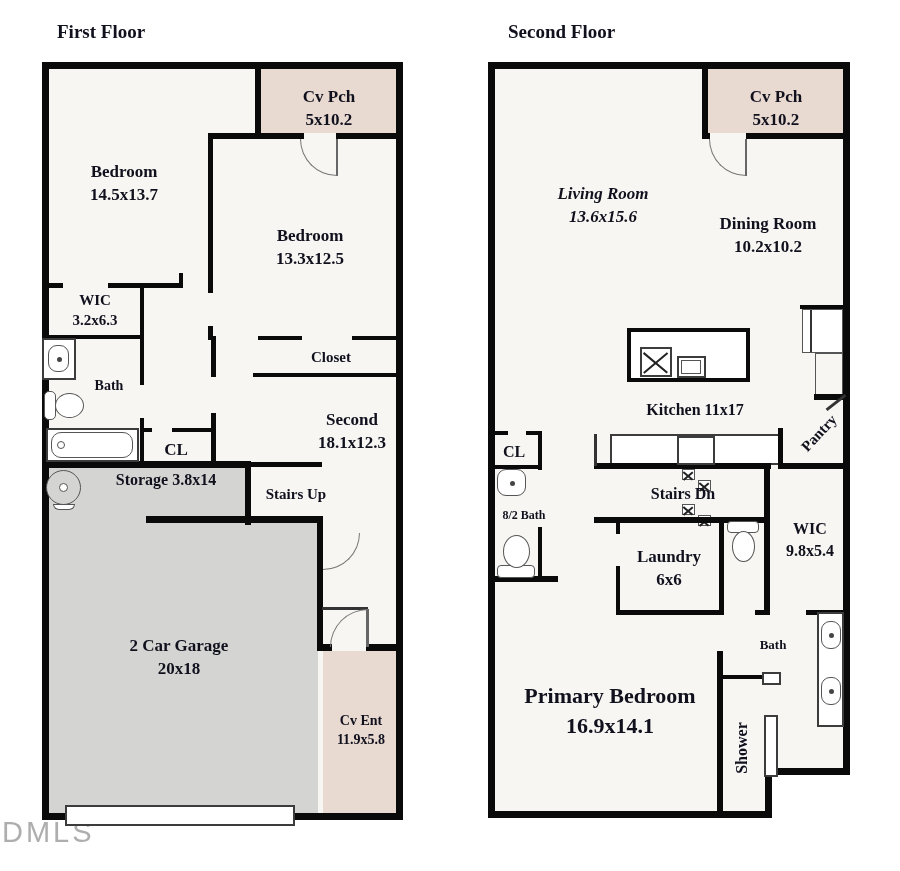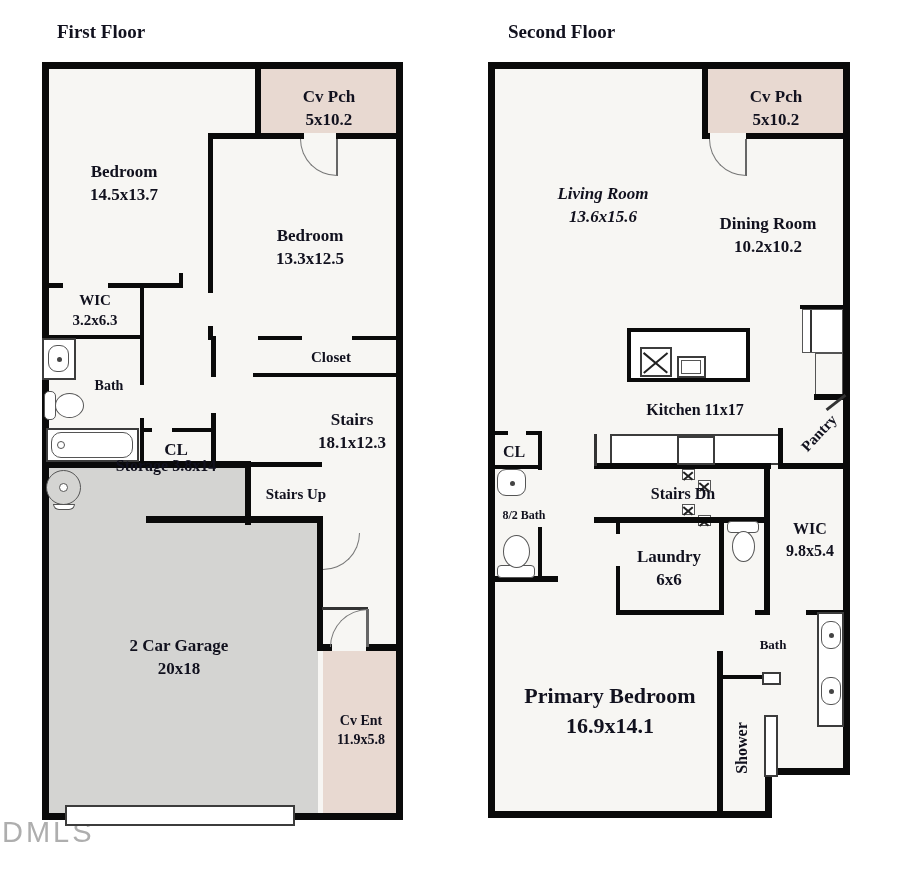--- a/index.html
+++ b/index.html
@@ -184,27 +184,27 @@
         <div>WIC</div>
         <div>3.2x6.3</div>
       </div>
       <div class="lbl" style="left: 109px; top: 386px; font-size: 14px;">
         <div>Bath</div>
       </div>
       <div class="lbl" style="left: 331px; top: 357px; font-size: 15px;">
         <div>Closet</div>
       </div>
       <div class="lbl" style="left: 352px; top: 432px; font-size: 17px;">
-        <div>Stairs</div>
+        <div>Second</div>
         <div>18.1x12.3</div>
       </div>
       <div class="lbl" style="left: 176px; top: 450px; font-size: 17px;">
         <div>CL</div>
       </div>
-      <div class="lbl" style="left: 166px; top: 466px; font-size: 16px;">
+      <div class="lbl" style="left: 166px; top: 480px; font-size: 16px;">
         <div>Storage 3.8x14</div>
       </div>
       <div class="lbl" style="left: 296px; top: 494px; font-size: 15px;">
         <div>Stairs Up</div>
       </div>
       <div class="lbl" style="left: 179px; top: 658px; font-size: 17px;">
         <div>2 Car Garage</div>
         <div>20x18</div>
       </div>
       <div class="lbl" style="left: 361px; top: 731px; font-size: 14px;">

